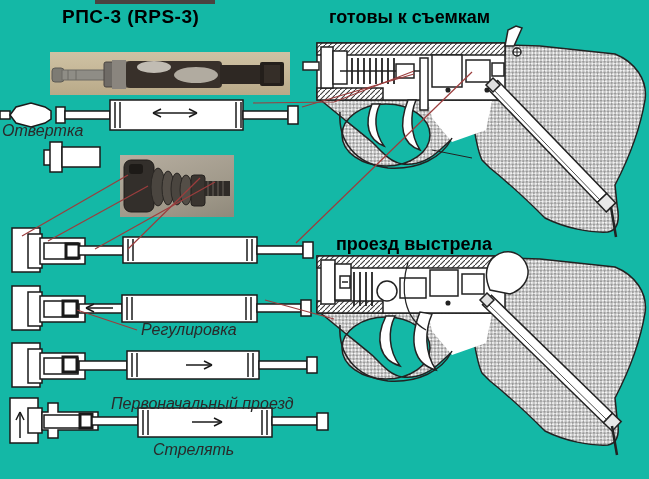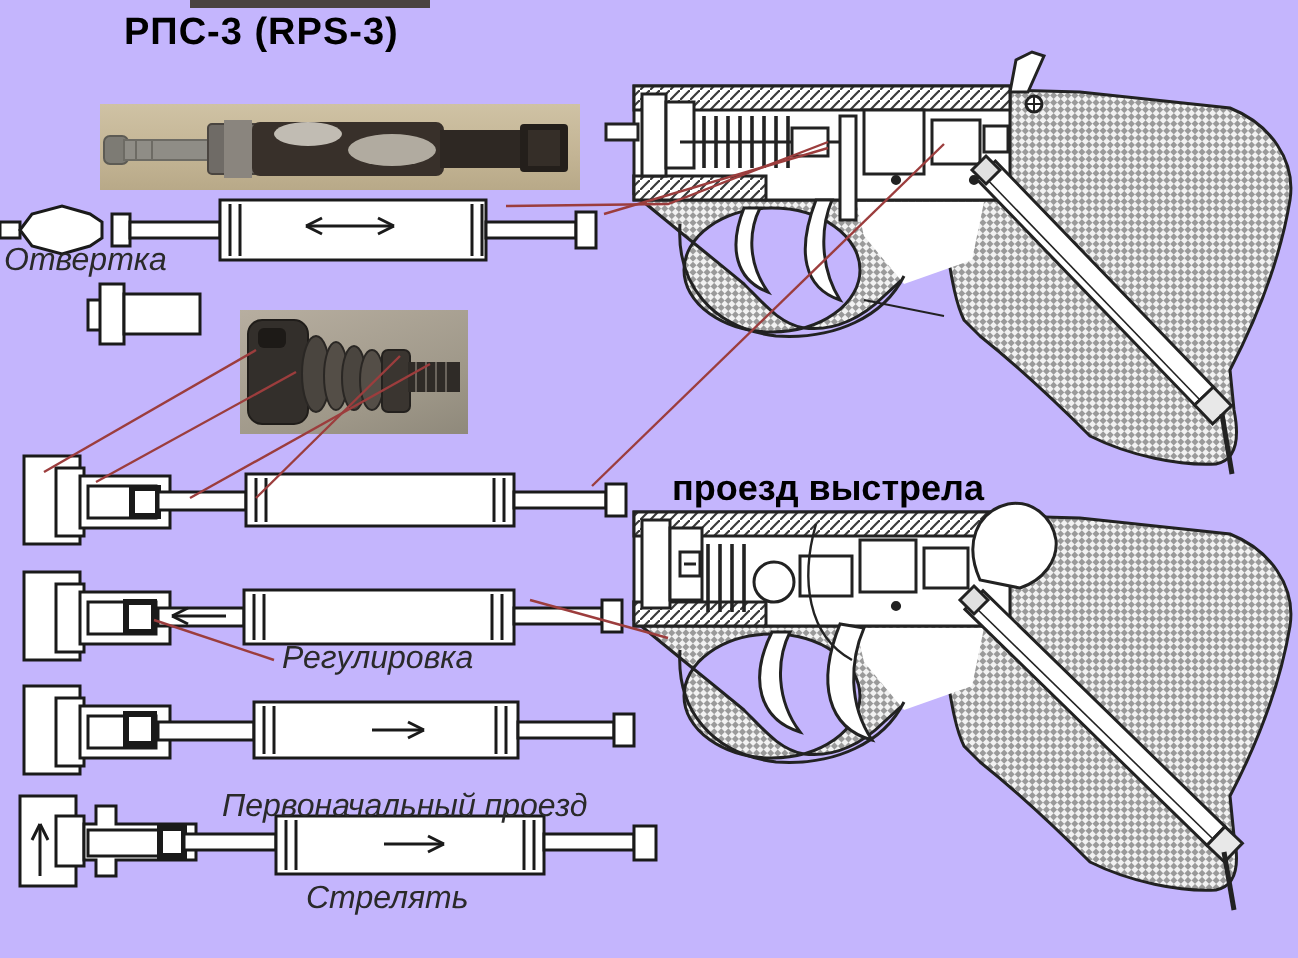--- a/index.html
+++ b/index.html
@@ -1,16 +1,16 @@
 <!DOCTYPE html>
 <html><head>
 <meta charset="utf-8">
 <style>
   html,body{margin:0;padding:0;background:#fff;}
-  #stage{position:relative;width:649px;height:479px;background:#c4b5fd;overflow:hidden;
+  #stage{position:relative;width:649px;height:479px;background:#14b8a6;overflow:hidden;
          font-family:"Liberation Sans",sans-serif;}
   .abs{position:absolute;}
   .lbl{position:absolute;color:#2a2a2a;font-size:16px;white-space:nowrap;font-style:italic;}
   .lbl-bold{position:absolute;color:#000;font-weight:bold;white-space:nowrap;}
   #title{left:62px;top:6px;font-size:19px;letter-spacing:.5px;}
   #lbl-ready{left:329px;top:7px;font-size:18px;}
   #lbl-firing{left:336px;top:234px;font-size:18px;}
   #lbl-screwdriver{left:2px;top:122px;}
   #lbl-adjust{left:141px;top:321px;}
   #lbl-initial{left:111px;top:395px;}
@@ -292,19 +292,20 @@
       <line x1="265" y1="300" x2="334" y2="319"></line>
       <line x1="128" y1="175" x2="22" y2="236"></line>
       <line x1="148" y1="186" x2="48" y2="241"></line>
       <line x1="200" y1="178" x2="128" y2="249"></line>
       <line x1="215" y1="182" x2="95" y2="249"></line>
       <line x1="77" y1="310" x2="137" y2="330"></line>
     </g>
   </svg>
 
   <div id="title" class="lbl-bold">РПС-3  (RPS-3)</div>
+  <div id="lbl-ready" class="lbl-bold">готовы к съемкам</div>
   <div id="lbl-firing" class="lbl-bold">проезд выстрела</div>
   <div id="lbl-screwdriver" class="lbl">Отвертка</div>
   <div id="lbl-adjust" class="lbl">Регулировка</div>
   <div id="lbl-initial" class="lbl">Первоначальный проезд</div>
   <div id="lbl-shoot" class="lbl">Стрелять</div>
 
 </div>
 
 </body></html>

